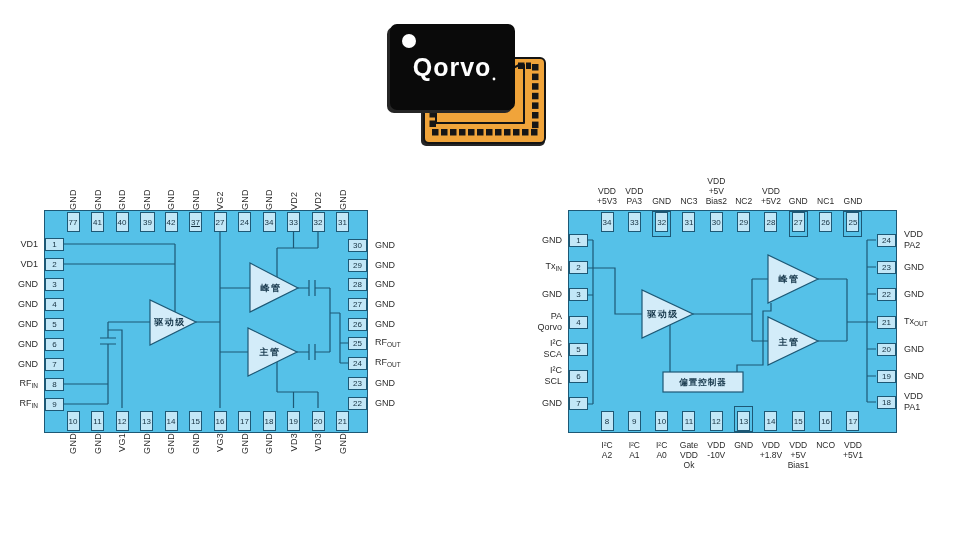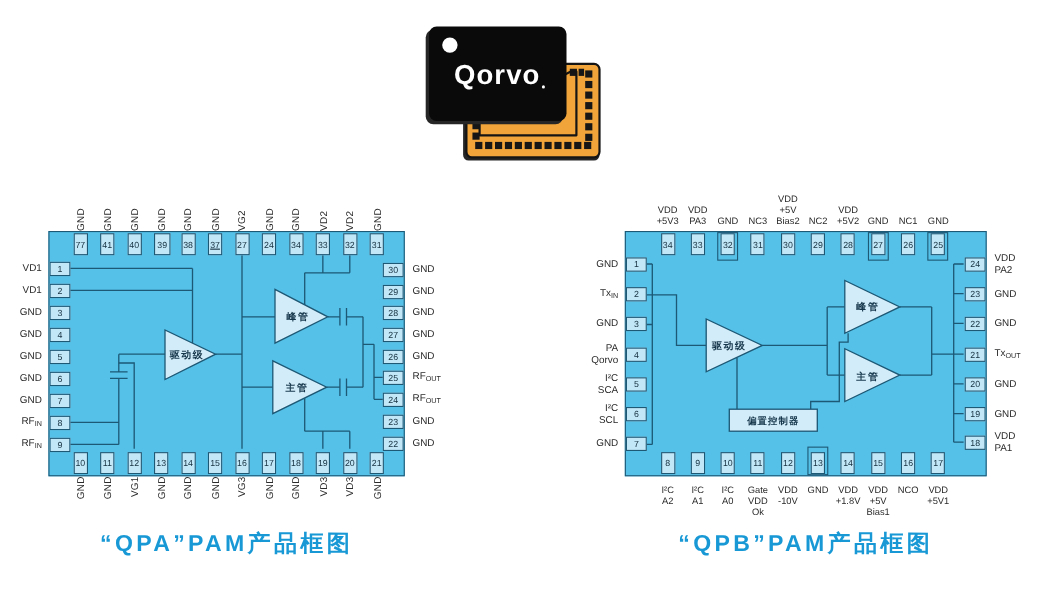--- a/index.html
+++ b/index.html
@@ -82,30 +82,29 @@
       <path d="M254 78H265M265 70V86M271 70V86M271 78H286"></path>
       <path d="M253 142H265M265 134V150M271 134V150M271 142H286"></path>
       <path d="M286 78V142M286 103H296M296 103V153M296 133H306M296 153H306"></path>
       <polygon points="106,90 106,135 152,112" fill="#d3ecf9"></polygon>
       <polygon points="206,53 206,102 254,78" fill="#d3ecf9"></polygon>
       <polygon points="204,118 204,166 253,142" fill="#d3ecf9"></polygon>
       <text class="blk" x="126" y="115" text-anchor="middle" stroke="none">驱动级</text>
       <text class="blk" x="227" y="81" text-anchor="middle" stroke="none">峰管</text>
       <text class="blk" x="226" y="145" text-anchor="middle" stroke="none">主管</text>
     </svg>
-    <div class="caption">“QPA”PAM产品框图</div>
   <div class="pin-box" style="left: 22.5px; top: 2px; width: 13px; height: 20px;">77</div>
       <div class="vlab" style="left: 9px; top: -27px; text-align: left;">GND</div>
       <div class="pin-box" style="left: 47px; top: 2px; width: 13px; height: 20px;">41</div>
       <div class="vlab" style="left: 33.5px; top: -27px; text-align: left;">GND</div>
       <div class="pin-box" style="left: 71.5px; top: 2px; width: 13px; height: 20px;">40</div>
       <div class="vlab" style="left: 58px; top: -27px; text-align: left;">GND</div>
       <div class="pin-box" style="left: 96px; top: 2px; width: 15px; height: 20px;">39</div>
       <div class="vlab" style="left: 82.5px; top: -27px; text-align: left;">GND</div>
-      <div class="pin-box" style="left: 120.5px; top: 2px; width: 13px; height: 20px;">38</div>
+      <div class="pin-box" style="left: 120.5px; top: 2px; width: 13px; height: 20px;">42</div>
       <div class="vlab" style="left: 107px; top: -27px; text-align: left;">GND</div>
       <div class="pin-box" style="left: 145px; top: 2px; width: 13px; height: 20px; text-decoration: underline;">37</div>
       <div class="vlab" style="left: 131.5px; top: -27px; text-align: left;">GND</div>
       <div class="pin-box" style="left: 169.5px; top: 2px; width: 13px; height: 20px;">27</div>
       <div class="vlab" style="left: 156px; top: -27px; text-align: left;">VG2</div>
       <div class="pin-box" style="left: 194px; top: 2px; width: 13px; height: 20px;">24</div>
       <div class="vlab" style="left: 180.5px; top: -27px; text-align: left;">GND</div>
       <div class="pin-box" style="left: 218.5px; top: 2px; width: 13px; height: 20px;">34</div>
       <div class="vlab" style="left: 205px; top: -27px; text-align: left;">GND</div>
       <div class="pin-box" style="left: 243px; top: 2px; width: 13px; height: 20px;">33</div>
@@ -224,21 +223,20 @@
       <path d="M169 162V155H195V101H203V93"></path>
       <polygon points="74,80 74,128 125,104" fill="#d3ecf9"></polygon>
       <polygon points="200,45 200,93 250,69" fill="#d3ecf9"></polygon>
       <polygon points="200,107 200,155 250,131" fill="#d3ecf9"></polygon>
       <rect x="95" y="162" width="80" height="20" fill="#d3ecf9"></rect>
       <text class="blk" x="95" y="107" text-anchor="middle" stroke="none">驱动级</text>
       <text class="blk" x="221" y="72" text-anchor="middle" stroke="none">峰管</text>
       <text class="blk" x="221" y="135" text-anchor="middle" stroke="none">主管</text>
       <text class="bias" x="135" y="175" text-anchor="middle" stroke="none">偏置控制器</text>
     </svg>
-    <div class="caption">“QPB”PAM产品框图</div>
   <div class="pin-box" style="left: 32.5px; top: 2px; width: 13px; height: 20px;">34</div>
       <div class="hlab" style="left: 16px; top: -46px; height: 42px; justify-content: flex-end;">
         <div>VDD</div>
         <div>+5V3</div>
       </div>
       <div class="pin-box" style="left: 59.83px; top: 2px; width: 13px; height: 20px;">33</div>
       <div class="hlab" style="left: 43.33px; top: -46px; height: 42px; justify-content: flex-end;">
         <div>VDD</div>
         <div>PA3</div>
       </div>

